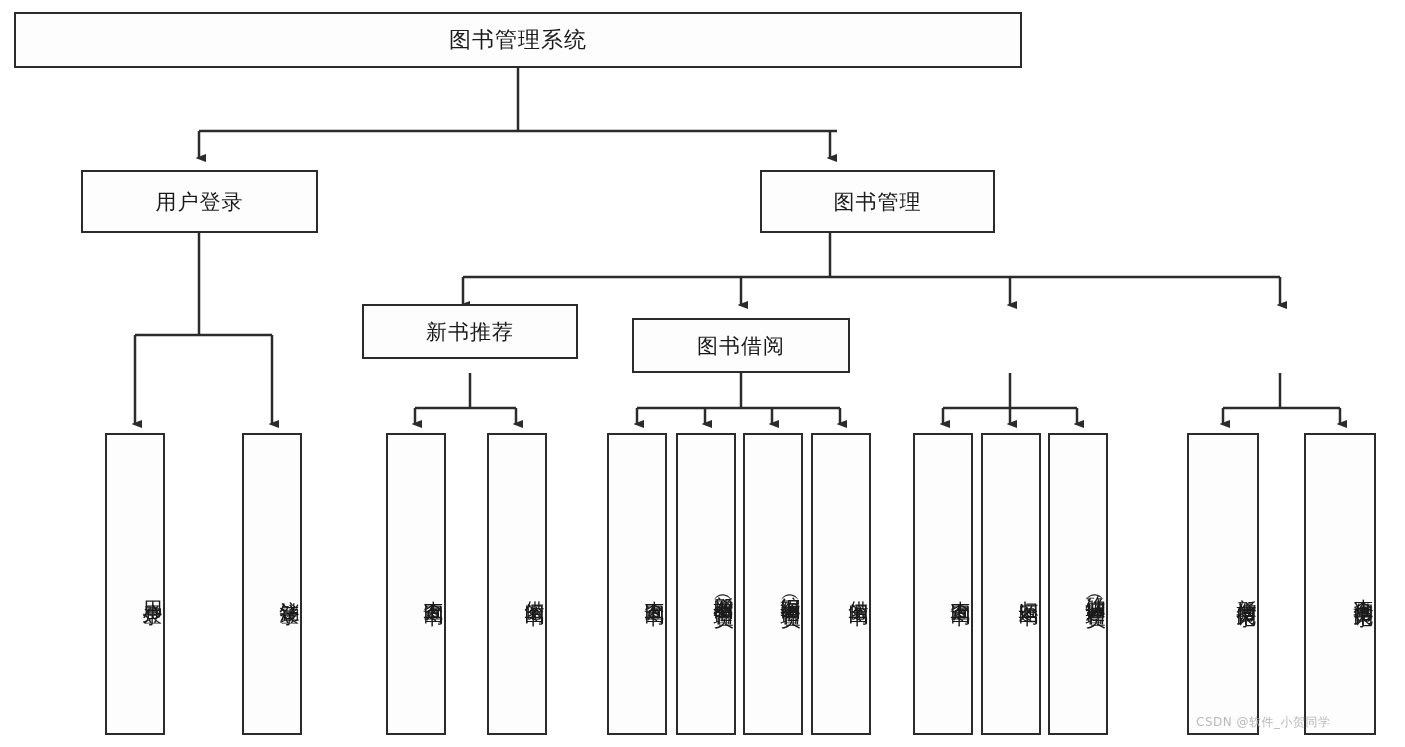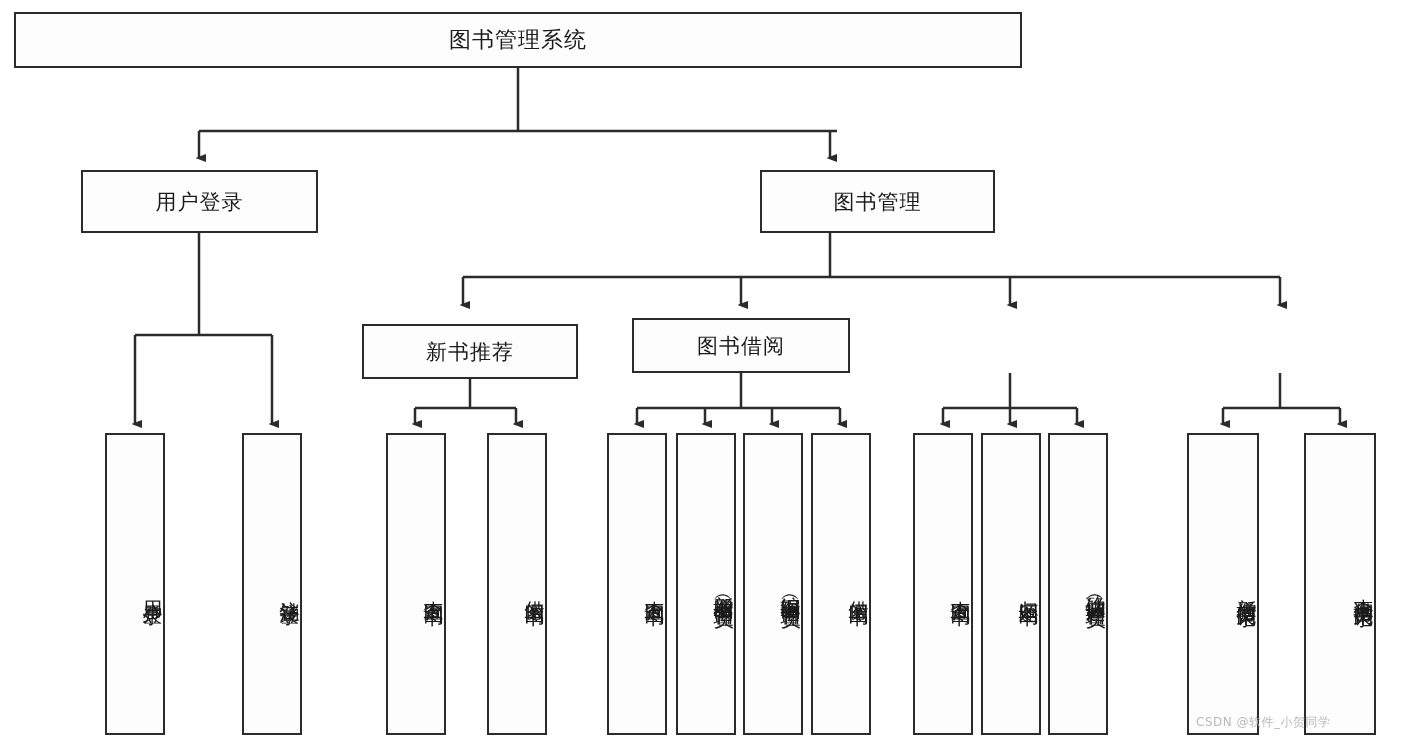--- a/index.html
+++ b/index.html
@@ -68,21 +68,21 @@
       <path d="M1223,408 L1223,424" marker-end="url(#arw)"></path>
       <path d="M1340,408 L1340,424" marker-end="url(#arw)"></path>
     </g>
   </svg>
 
   <div class="node h root" style="left:14px;top:12px;width:1008px;height:56px;">图书管理系统</div>
 
   <div class="node h" style="left:81px;top:170px;width:237px;height:63px;">用户登录</div>
   <div class="node h" style="left:744px;top:170px;width:235px;height:63px;margin-left:16px;">图书管理</div>
 
-  <div class="node h" style="left:362px;top:324px;width:216px;height:55px;">新书推荐</div>
+  <div class="node h" style="left:362px;top:304px;width:216px;height:55px;">新书推荐</div>
   <div class="node h" style="left:632px;top:318px;width:218px;height:55px;">图书借阅</div>
 
   <div class="node v" style="left:105px;top:433px;width:60px;height:302px;">用户登录</div>
   <div class="node v" style="left:242px;top:433px;width:60px;height:302px;">注销登录</div>
 
   <div class="node v" style="left:386px;top:433px;width:60px;height:302px;">查询图书</div>
   <div class="node v" style="left:487px;top:433px;width:60px;height:302px;">借阅图书</div>
 
   <div class="node v" style="left:607px;top:433px;width:60px;height:302px;">查询图书</div>
   <div class="node v" style="left:676px;top:433px;width:60px;height:302px;">新增图书（管理员）</div>

